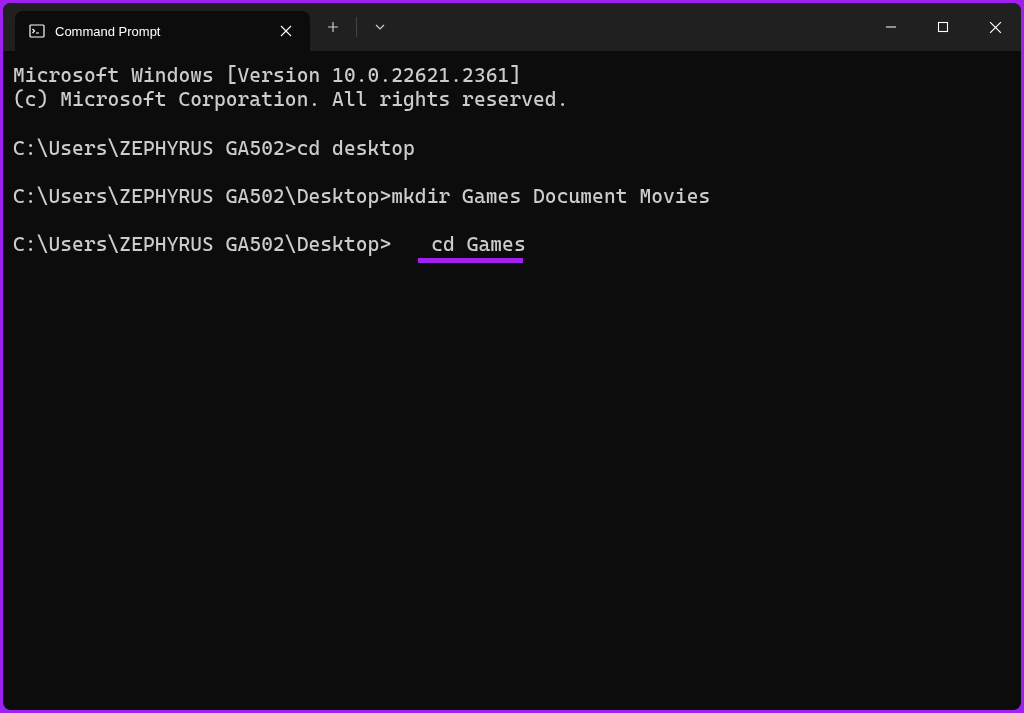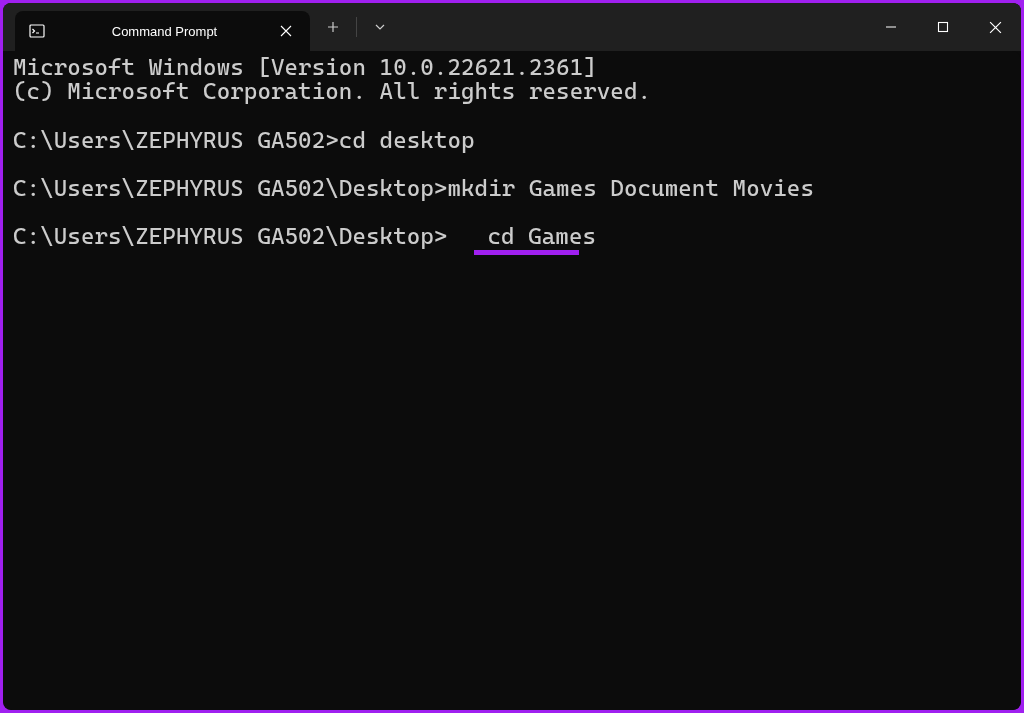--- a/index.html
+++ b/index.html
@@ -30,21 +30,20 @@
       height: 40px;
       margin-top: 8px;
       margin-left: 12px;
       background: #0c0c0c;
       border-radius: 8px 8px 0 0;
       display: flex;
       align-items: center;
       padding: 0 12px 0 14px;
       width: 295px;
       position: relative;
-      text-align: center;
     }
     .tab-icon {
       width: 16px;
       height: 16px;
       margin-right: 10px;
       display: flex;
       align-items: center;
       justify-content: center;
     }
     .tab-title {
@@ -89,24 +88,24 @@
       width: 52px;
       display: flex;
       align-items: center;
       justify-content: center;
       color: #ffffff;
       cursor: pointer;
     }
     .terminal-body {
       flex: 1;
       background: #0c0c0c;
-      padding: 4px 10px;
+      padding: 12px 10px;
       color: #cccccc;
       font-family: 'Cascadia Mono', 'Consolas', monospace;
-      font-size: 23px;
+      font-size: 20px;
       line-height: 24.2px;
       white-space: pre;
       letter-spacing: 0.1px;
       border-radius: 9px;
     }
     .terminal-line {
       display: block;
     }
     .highlight {
       display: inline-block;

